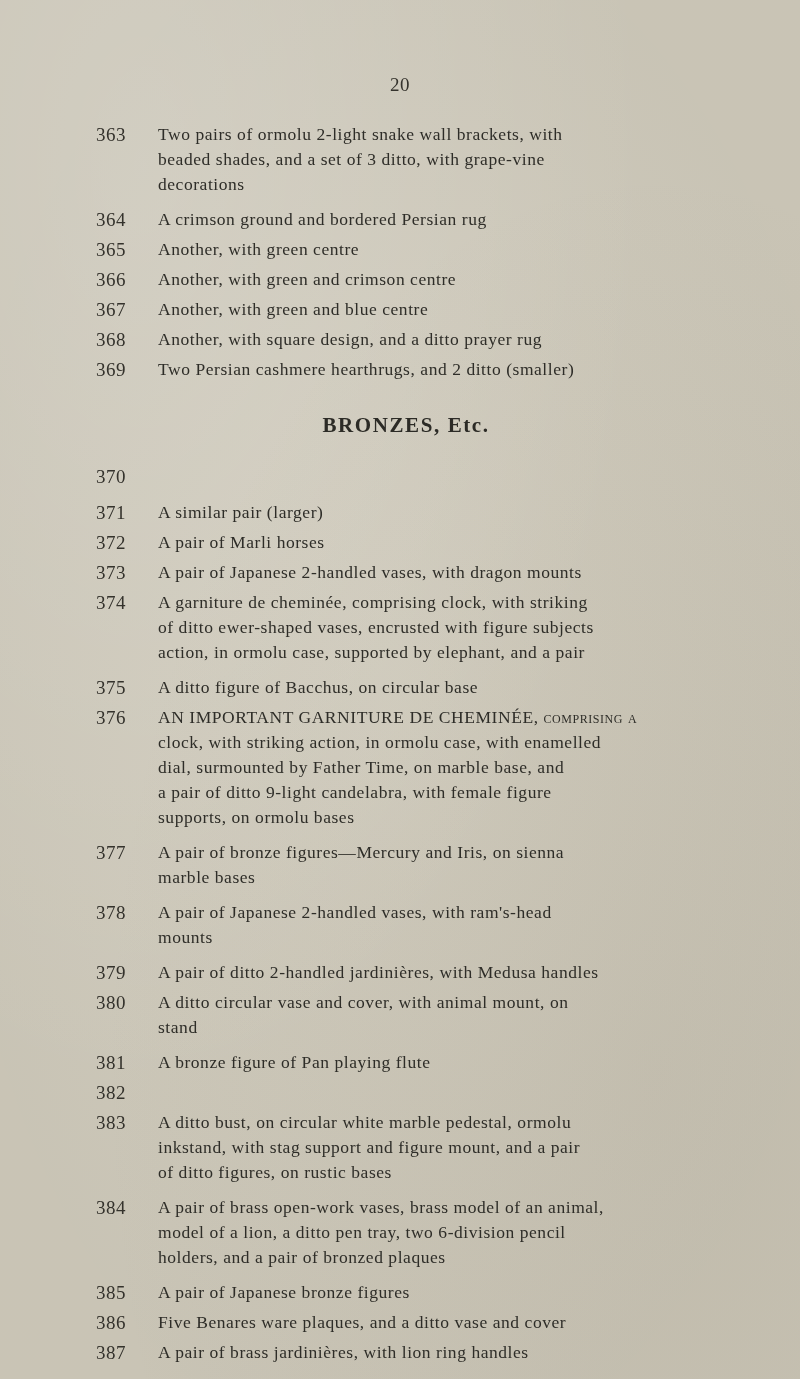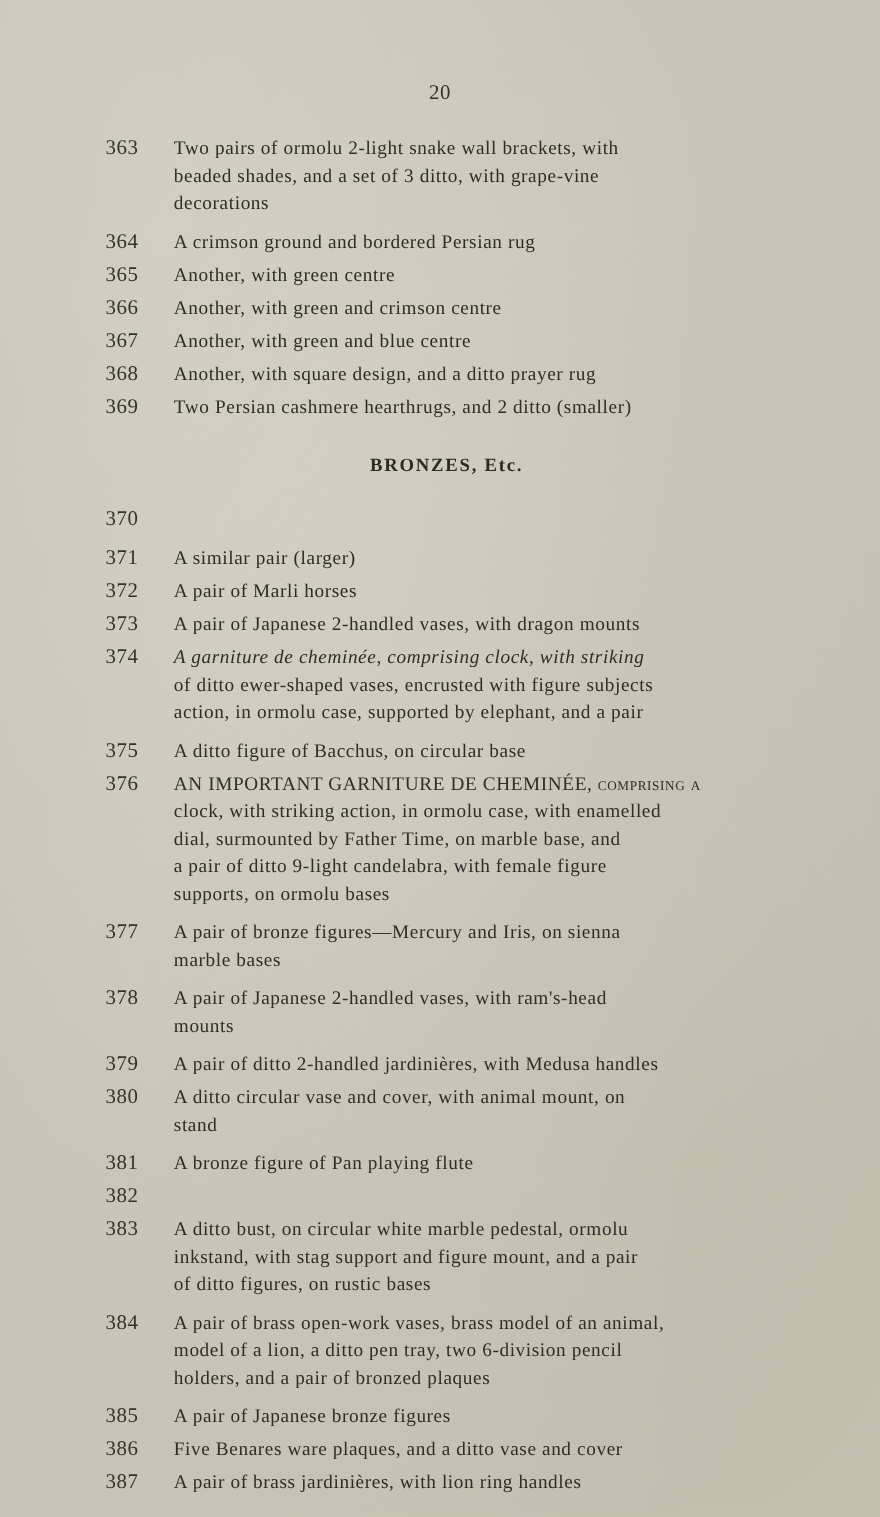--- a/index.html
+++ b/index.html
@@ -68,25 +68,24 @@
     color: #2e2d28;
   }
   .lot-body .ln {
     display: block;
     white-space: nowrap;
   }
   .spaced {
     letter-spacing: 0.55px;
   }
   .italic {
-    font-style: italic;
   }
   .section-head {
     text-align: center;
-    font-size: 17px;
+    font-size: 21px;
     font-weight: bold;
     letter-spacing: 1.6px;
     margin: 30px 0 26px 0;
     color: #2c2b26;
   }
   .smallcaps {
     font-variant: small-caps;
   }
   .gap-sm { margin-bottom: 10px; }
   .bronzes-block { margin-top: 2px; }

